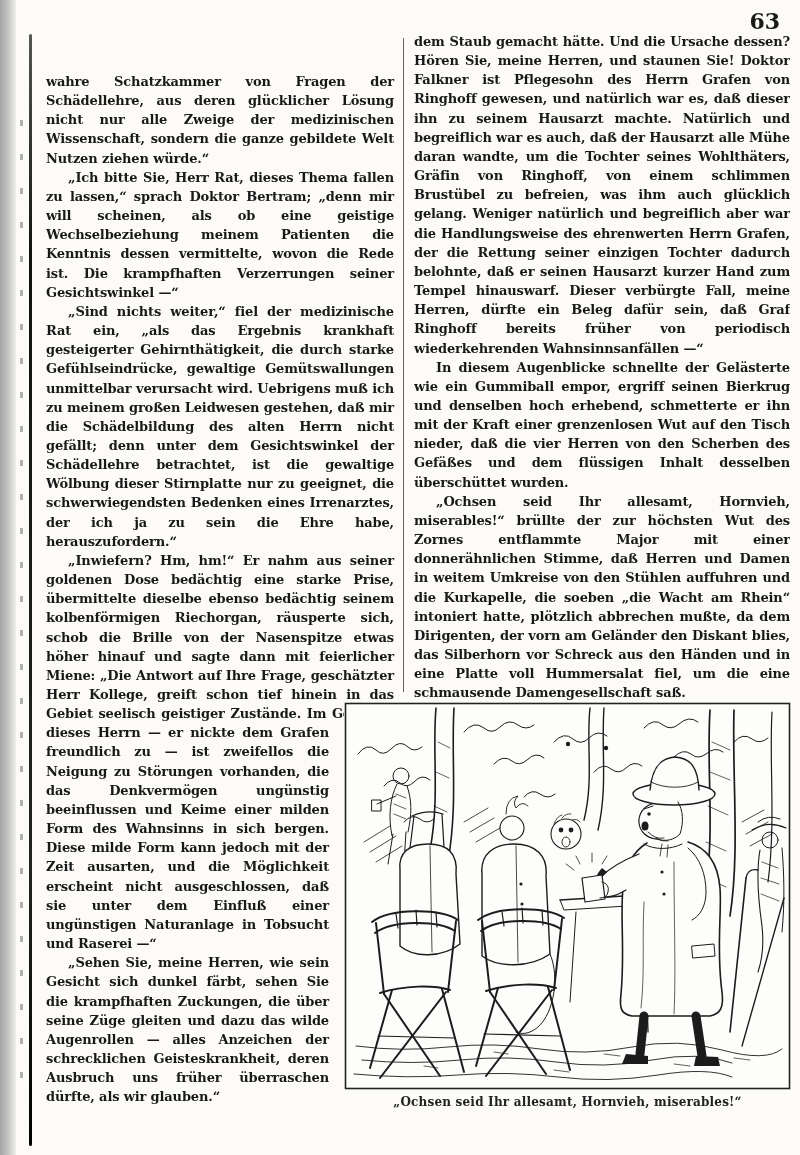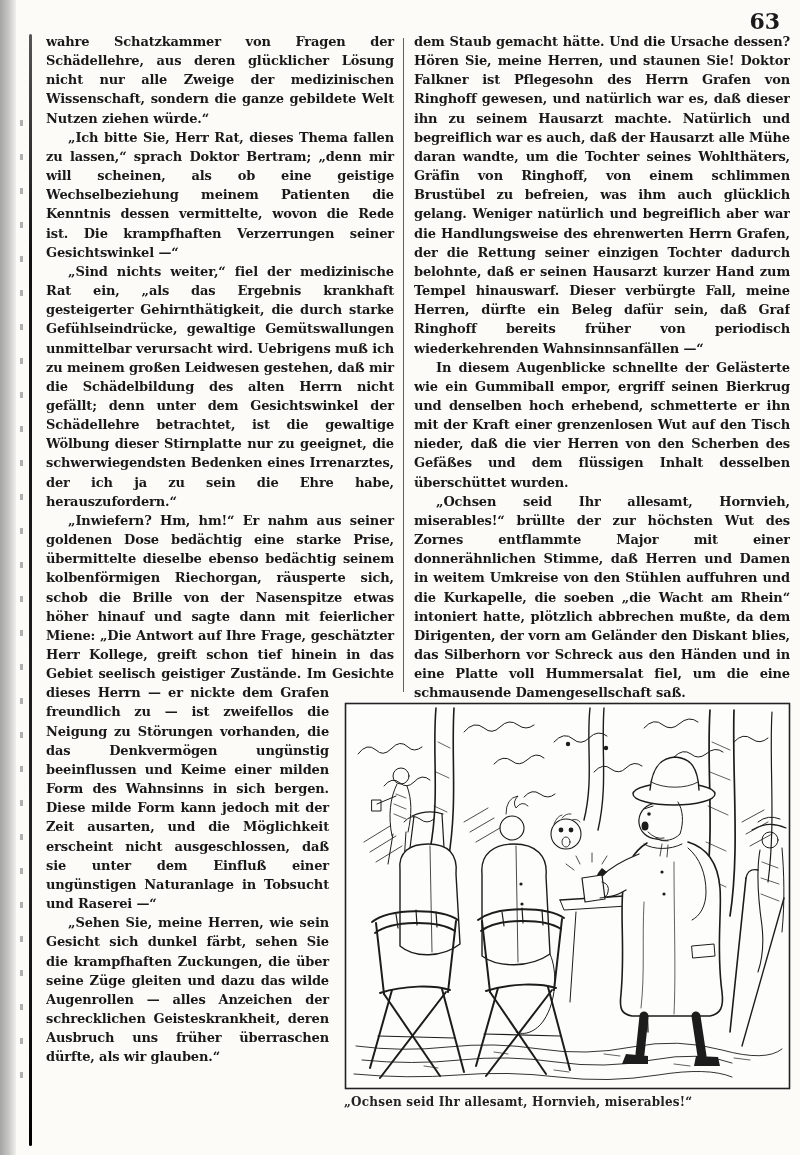--- a/index.html
+++ b/index.html
@@ -38,33 +38,33 @@
 
   .textcol {
     position: absolute; top: 32px;
     color: #191919;
     font-weight: bold;
     font-size: 13px; line-height: 19.15px;
     text-align: justify;
     letter-spacing: -0.15px;
     overflow: hidden;
   }
-  .col-left  { left: 46px;  width: 349px; height: 1080px; }
+  .col-left  { left: 46px;  width: 349px; height: 1080px; margin-top: 40px; }
   .col-right { left: 414px; width: 376px; height: 668px; }
   .textcol p { margin: 0; text-indent: 1.7em; }
   .textcol p.noindent { text-indent: 0; }
   .spacer-top  { float: right; width: 1px;  height: 668px; }
   .spacer-side { float: right; clear: right; width: 66px; height: 412px; }
 
   .illustration-block {
     position: absolute; left: 344px; top: 702px; width: 447px;
   }
   .illustration-block svg { display: block; background: #fdfdfb; }
   .illustration-caption {
-    margin-top: 5px; 
+    margin-top: 5px; text-align: center;
     font-size: 12px; font-weight: bold; color: #222;
     letter-spacing: 0.2px;
   }
 </style>
 </head>
 <body>
 
 <div id="page">
 
   <div class="scan-edge"></div>

